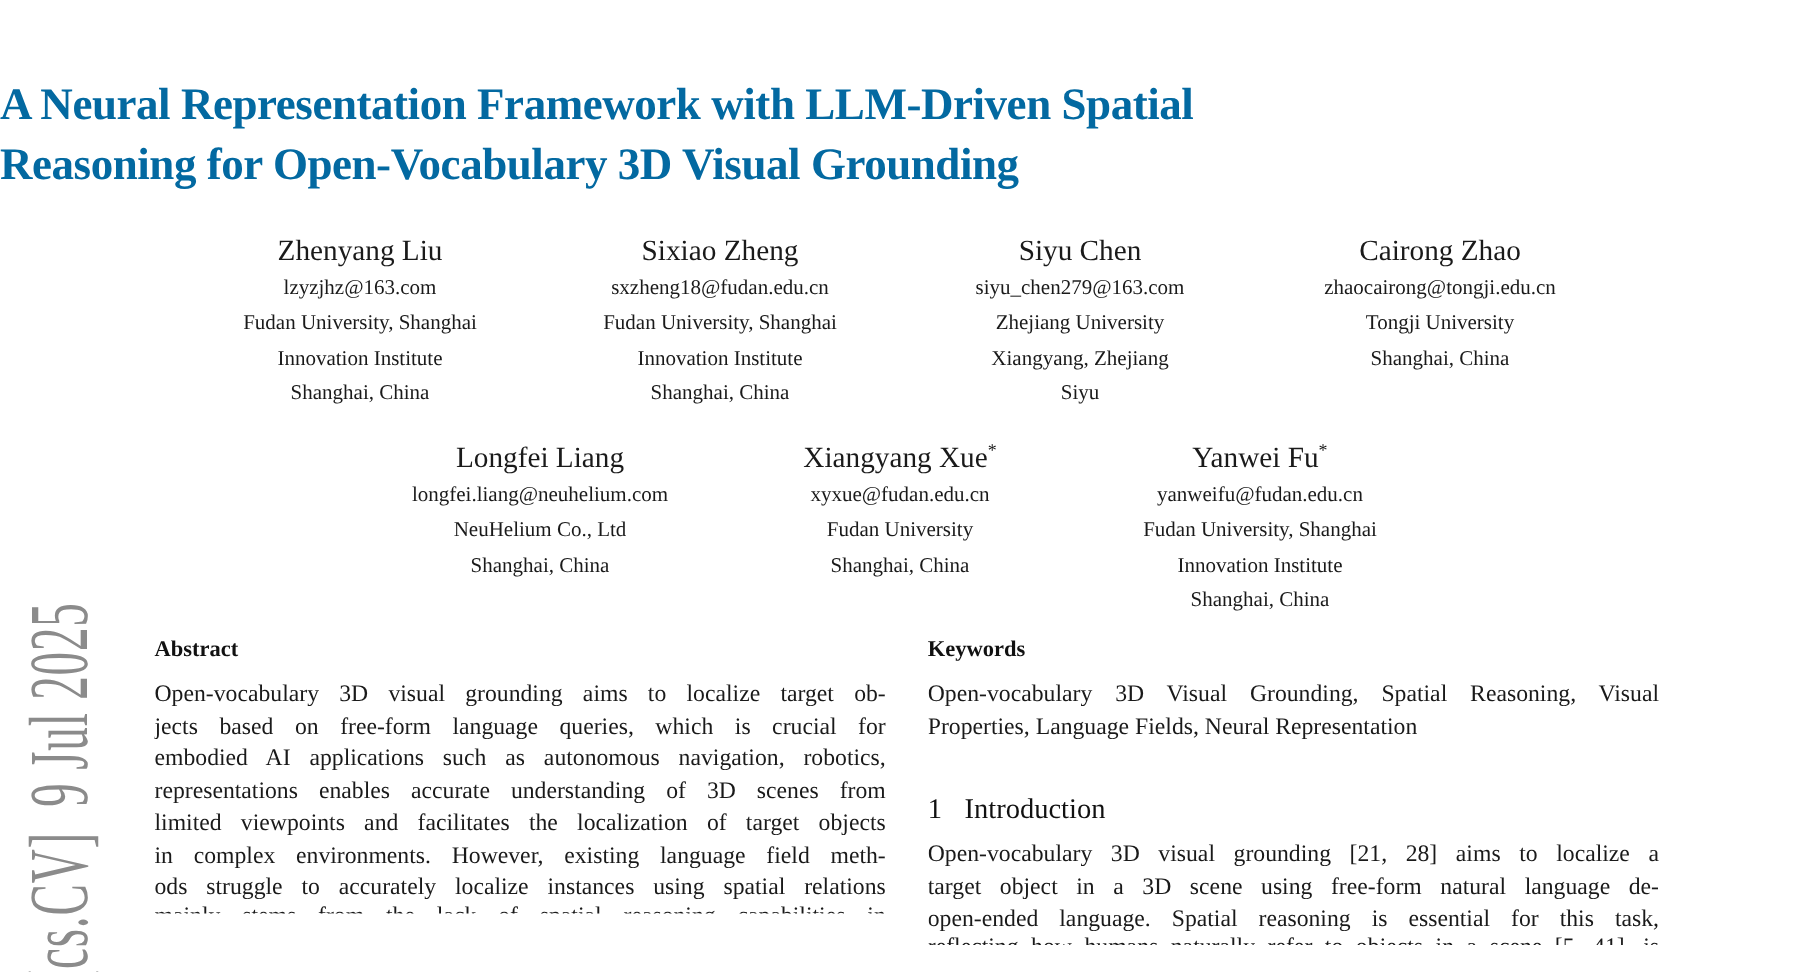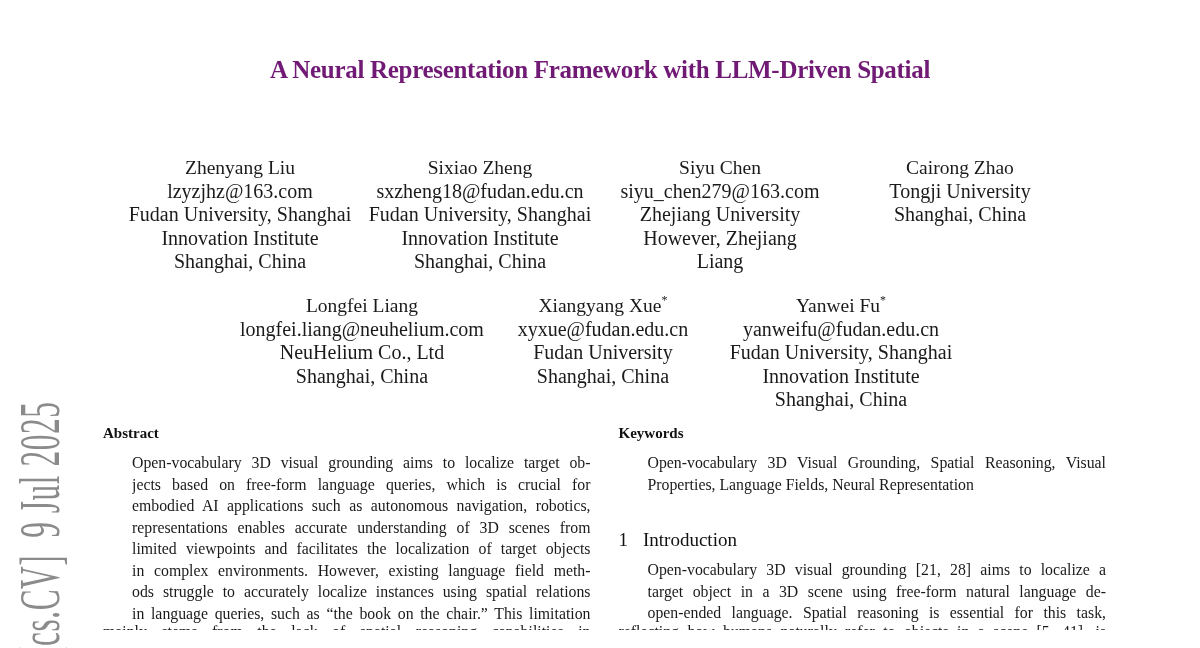--- a/index.html
+++ b/index.html
@@ -27,46 +27,46 @@
     letter-spacing: 1px;
   }
 
   
   .title {
     position: absolute;
     top: 50px;
     left: 0;
     width: 1200px;
     margin: 0;
-    text-align: center;
-    font-size: 25px;
+    text-align: left;
+    font-size: 30px;
     line-height: 40px;
     font-weight: 700;
     letter-spacing: -0.3px;
-    color: #701a75;
+    color: #0369a1;
   }
   .title .tl { display: block; }
 
   
   .authors-row {
     position: absolute;
     display: grid;
   }
   .authors-row.row1 {
     left: 120px; top: 150px; width: 960px;
     grid-template-columns: repeat(4, 1fr);
   }
   .authors-row.row2 {
     left: 240px; top: 288px; width: 720px;
     grid-template-columns: repeat(3, 1fr);
   }
   .author { text-align: center; }
   .author-name { font-size: 19.5px; line-height: 24px; }
   .author-name sup.note { font-size: 12px; }
-  .author-line { font-size: 20px; line-height: 23.5px; }
+  .author-line { font-size: 14px; line-height: 23.5px; }
 
   
   .columns {
     position: absolute;
     left: 103px;
     top: 422px;
     width: 1003px;
     display: flex;
     gap: 28px;
   }
@@ -86,21 +86,20 @@
     color: #111111;
   }
   .section-heading .secnum { display: inline-block; margin-right: 15px; }
   .textblock { font-size: 15.8px; line-height: 21.5px; }
   .textblock .line {
     text-align: justify;
     text-align-last: justify;
     height: 21.5px;
     overflow: hidden;
     white-space: nowrap;
-    margin-left: 29px;
   }
   .textblock .line { white-space: normal; }
   .textblock.keywords .line.last { text-align-last: left; }
   .clipped {
     height: 6px;
     overflow: hidden;
   }
   .clipped .cline {
     font-size: 15.8px;
     line-height: 16px;
@@ -110,20 +109,21 @@
 </style>
 </head>
 <body>
 
 <div class="page">
 
   <div class="arxiv-stamp">[cs.CV]  9 Jul 2025</div>
 
   <h1 class="title">
     <span class="tl">A Neural Representation Framework with LLM-Driven Spatial</span>
+    <span class="tl">Reasoning for Open-Vocabulary 3D Visual Grounding</span>
   </h1>
 
   <div class="authors-row row1">
     <div class="author">
       <div class="author-name"><span>Zhenyang Liu</span><sup class="note"></sup></div>
       <div>
           <div class="author-line">lzyzjhz@163.com</div>
           <div class="author-line">Fudan University, Shanghai</div>
           <div class="author-line">Innovation Institute</div>
           <div class="author-line last">Shanghai, China</div>
@@ -136,27 +136,28 @@
           <div class="author-line">Fudan University, Shanghai</div>
           <div class="author-line">Innovation Institute</div>
           <div class="author-line last">Shanghai, China</div>
         </div>
     </div>
     <div class="author">
       <div class="author-name"><span>Siyu Chen</span><sup class="note"></sup></div>
       <div>
           <div class="author-line">siyu_chen279@163.com</div>
           <div class="author-line">Zhejiang University</div>
-          <div class="author-line">However, Zhejiang</div>
-          <div class="author-line last">Liang</div>
+          <div class="author-line">Xiangyang, Zhejiang</div>
+          <div class="author-line last">Siyu</div>
         </div>
     </div>
     <div class="author">
       <div class="author-name"><span>Cairong Zhao</span><sup class="note"></sup></div>
       <div>
+          <div class="author-line">zhaocairong@tongji.edu.cn</div>
           <div class="author-line">Tongji University</div>
           <div class="author-line last">Shanghai, China</div>
         </div>
     </div>
   </div>
 
   <div class="authors-row row2">
     <div class="author">
       <div class="author-name"><span>Longfei Liang</span><sup class="note"></sup></div>
       <div>
@@ -188,21 +189,20 @@
     <div class="col left">
       <h2 class="subhead">Abstract</h2>
       <div class="textblock">
           <div class="line">Open-vocabulary 3D visual grounding aims to localize target ob-</div>
           <div class="line">jects based on free-form language queries, which is crucial for</div>
           <div class="line">embodied AI applications such as autonomous navigation, robotics,</div>
           <div class="line">representations enables accurate understanding of 3D scenes from</div>
           <div class="line">limited viewpoints and facilitates the localization of target objects</div>
           <div class="line">in complex environments. However, existing language field meth-</div>
           <div class="line">ods struggle to accurately localize instances using spatial relations</div>
-          <div class="line last">in language queries, such as “the book on the chair.” This limitation</div>
         </div>
       <div class="clipped">
         <div class="cline">mainly stems from the lack of spatial reasoning capabilities in</div>
       </div>
     </div>
     <div class="col right">
       <h2 class="subhead">Keywords</h2>
       <div class="textblock keywords">
           <div class="line">Open-vocabulary 3D Visual Grounding, Spatial Reasoning, Visual</div>
           <div class="line last">Properties, Language Fields, Neural Representation</div>

